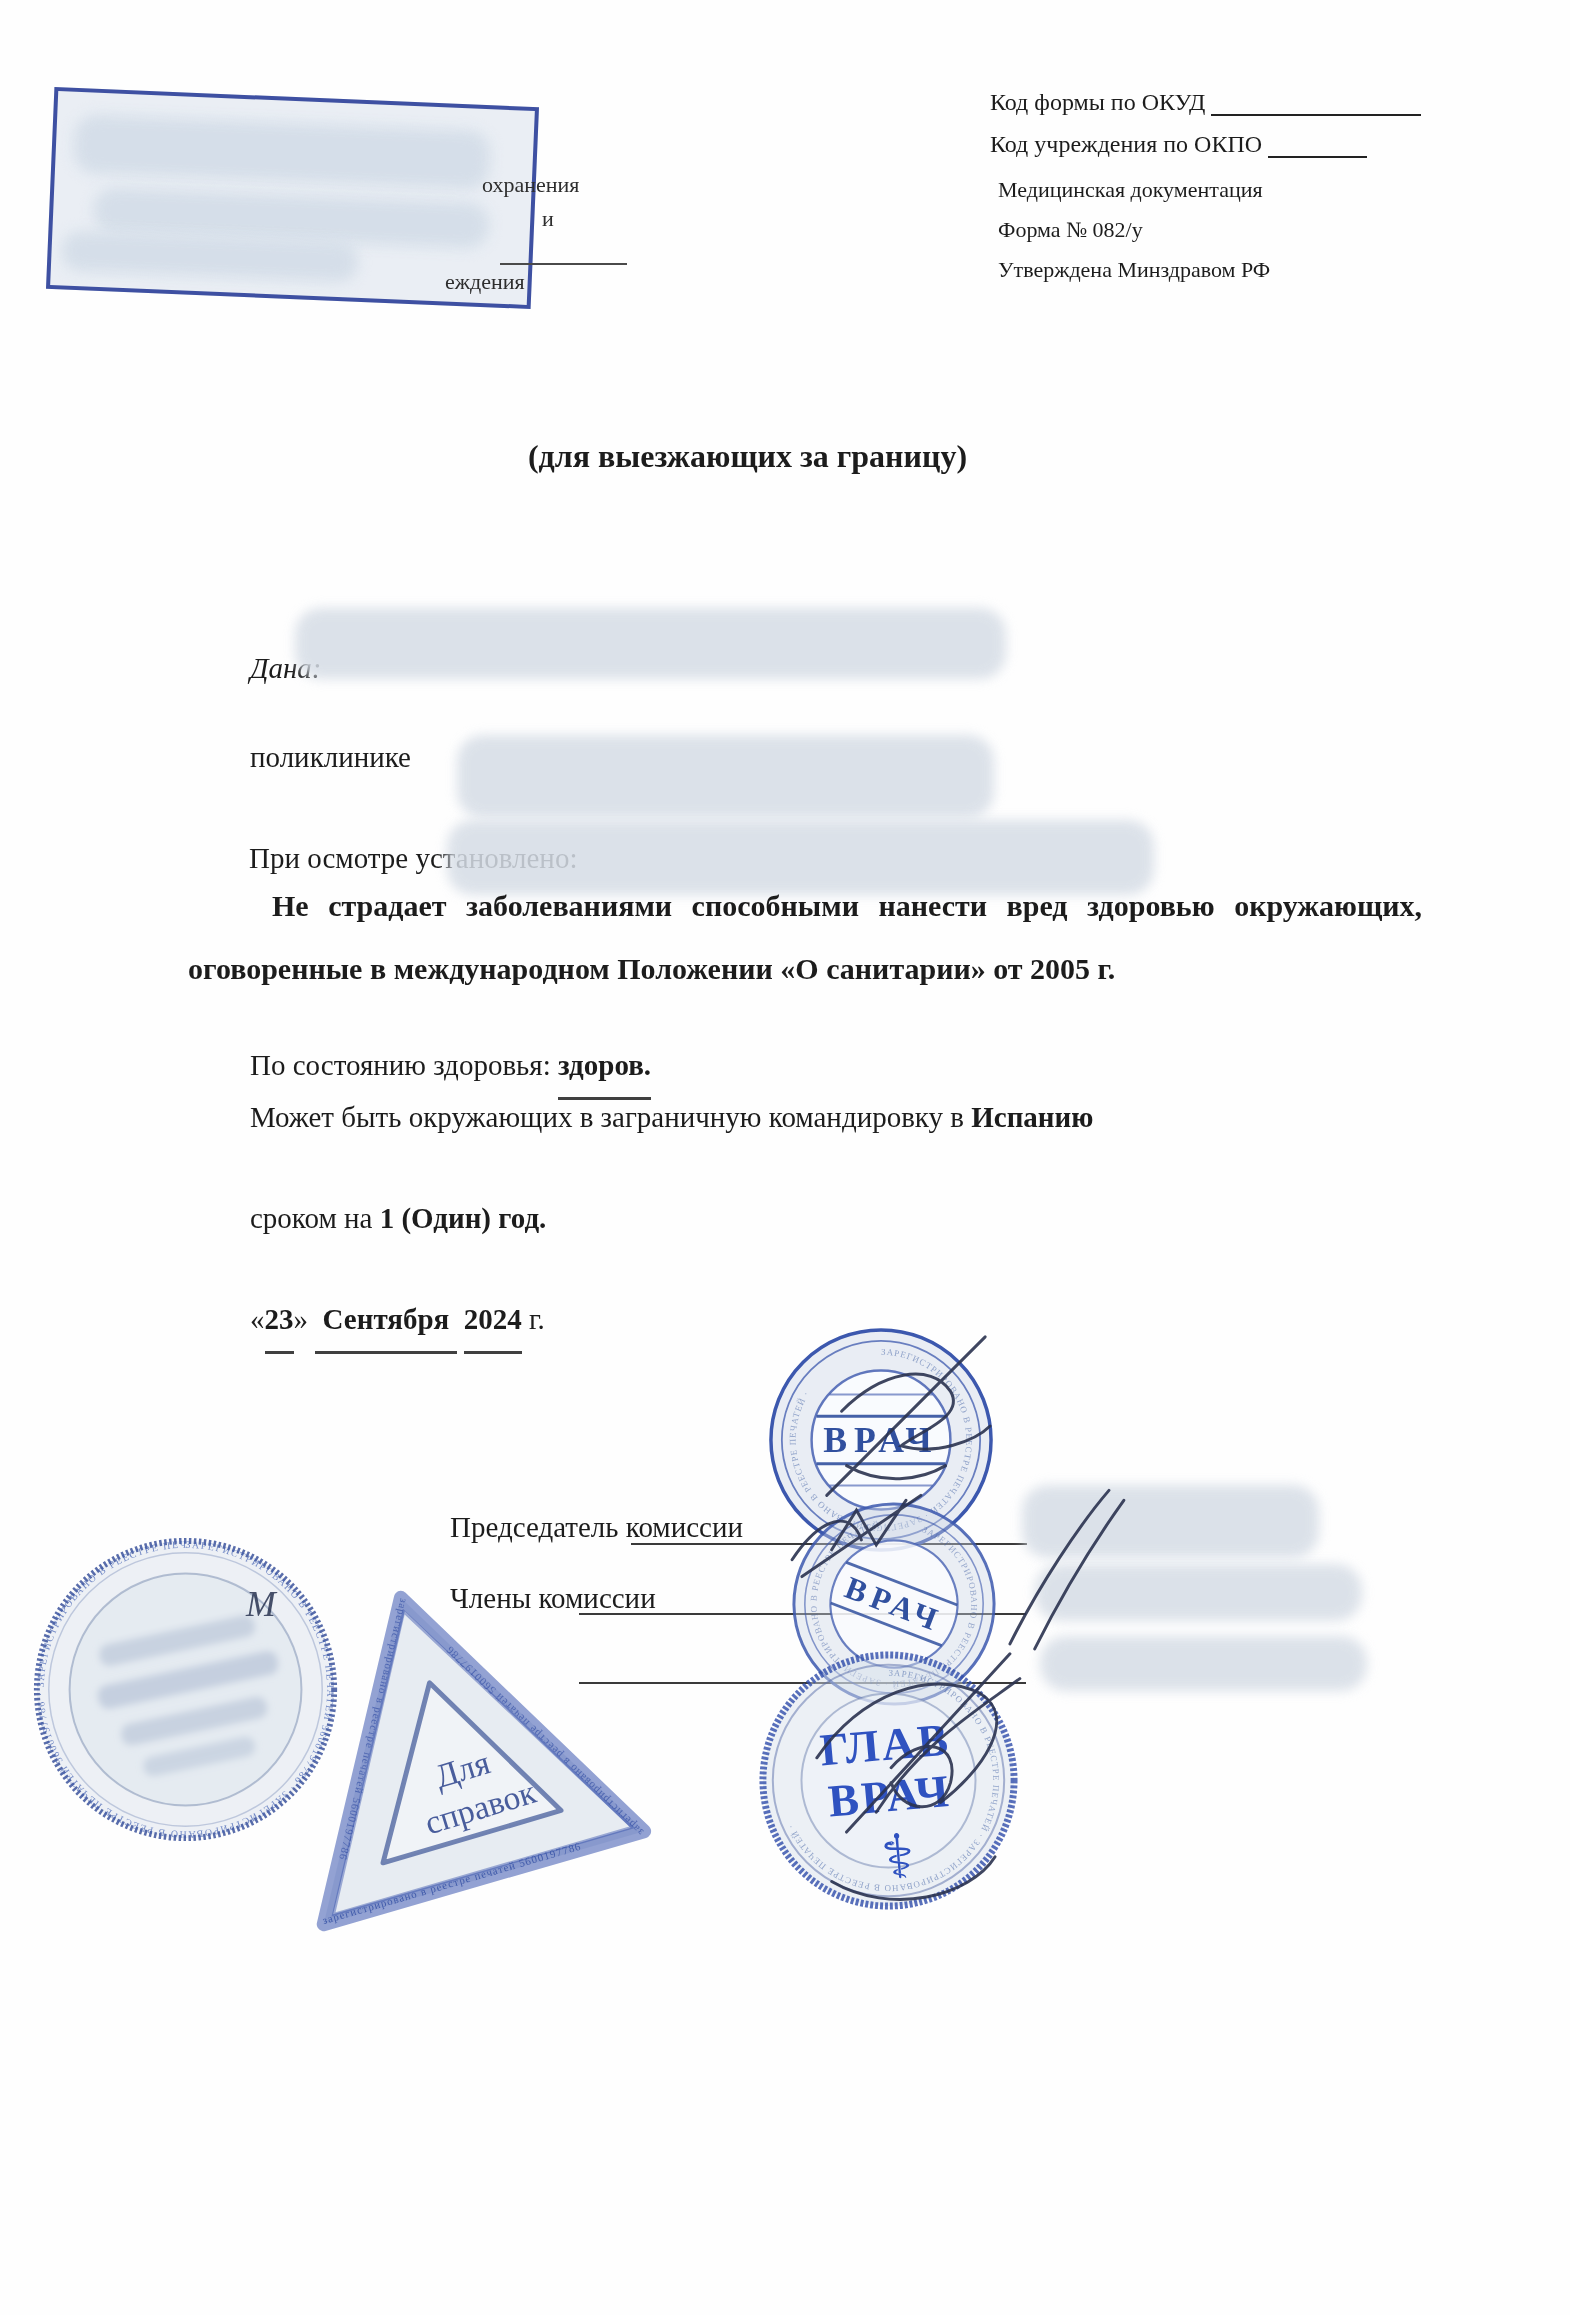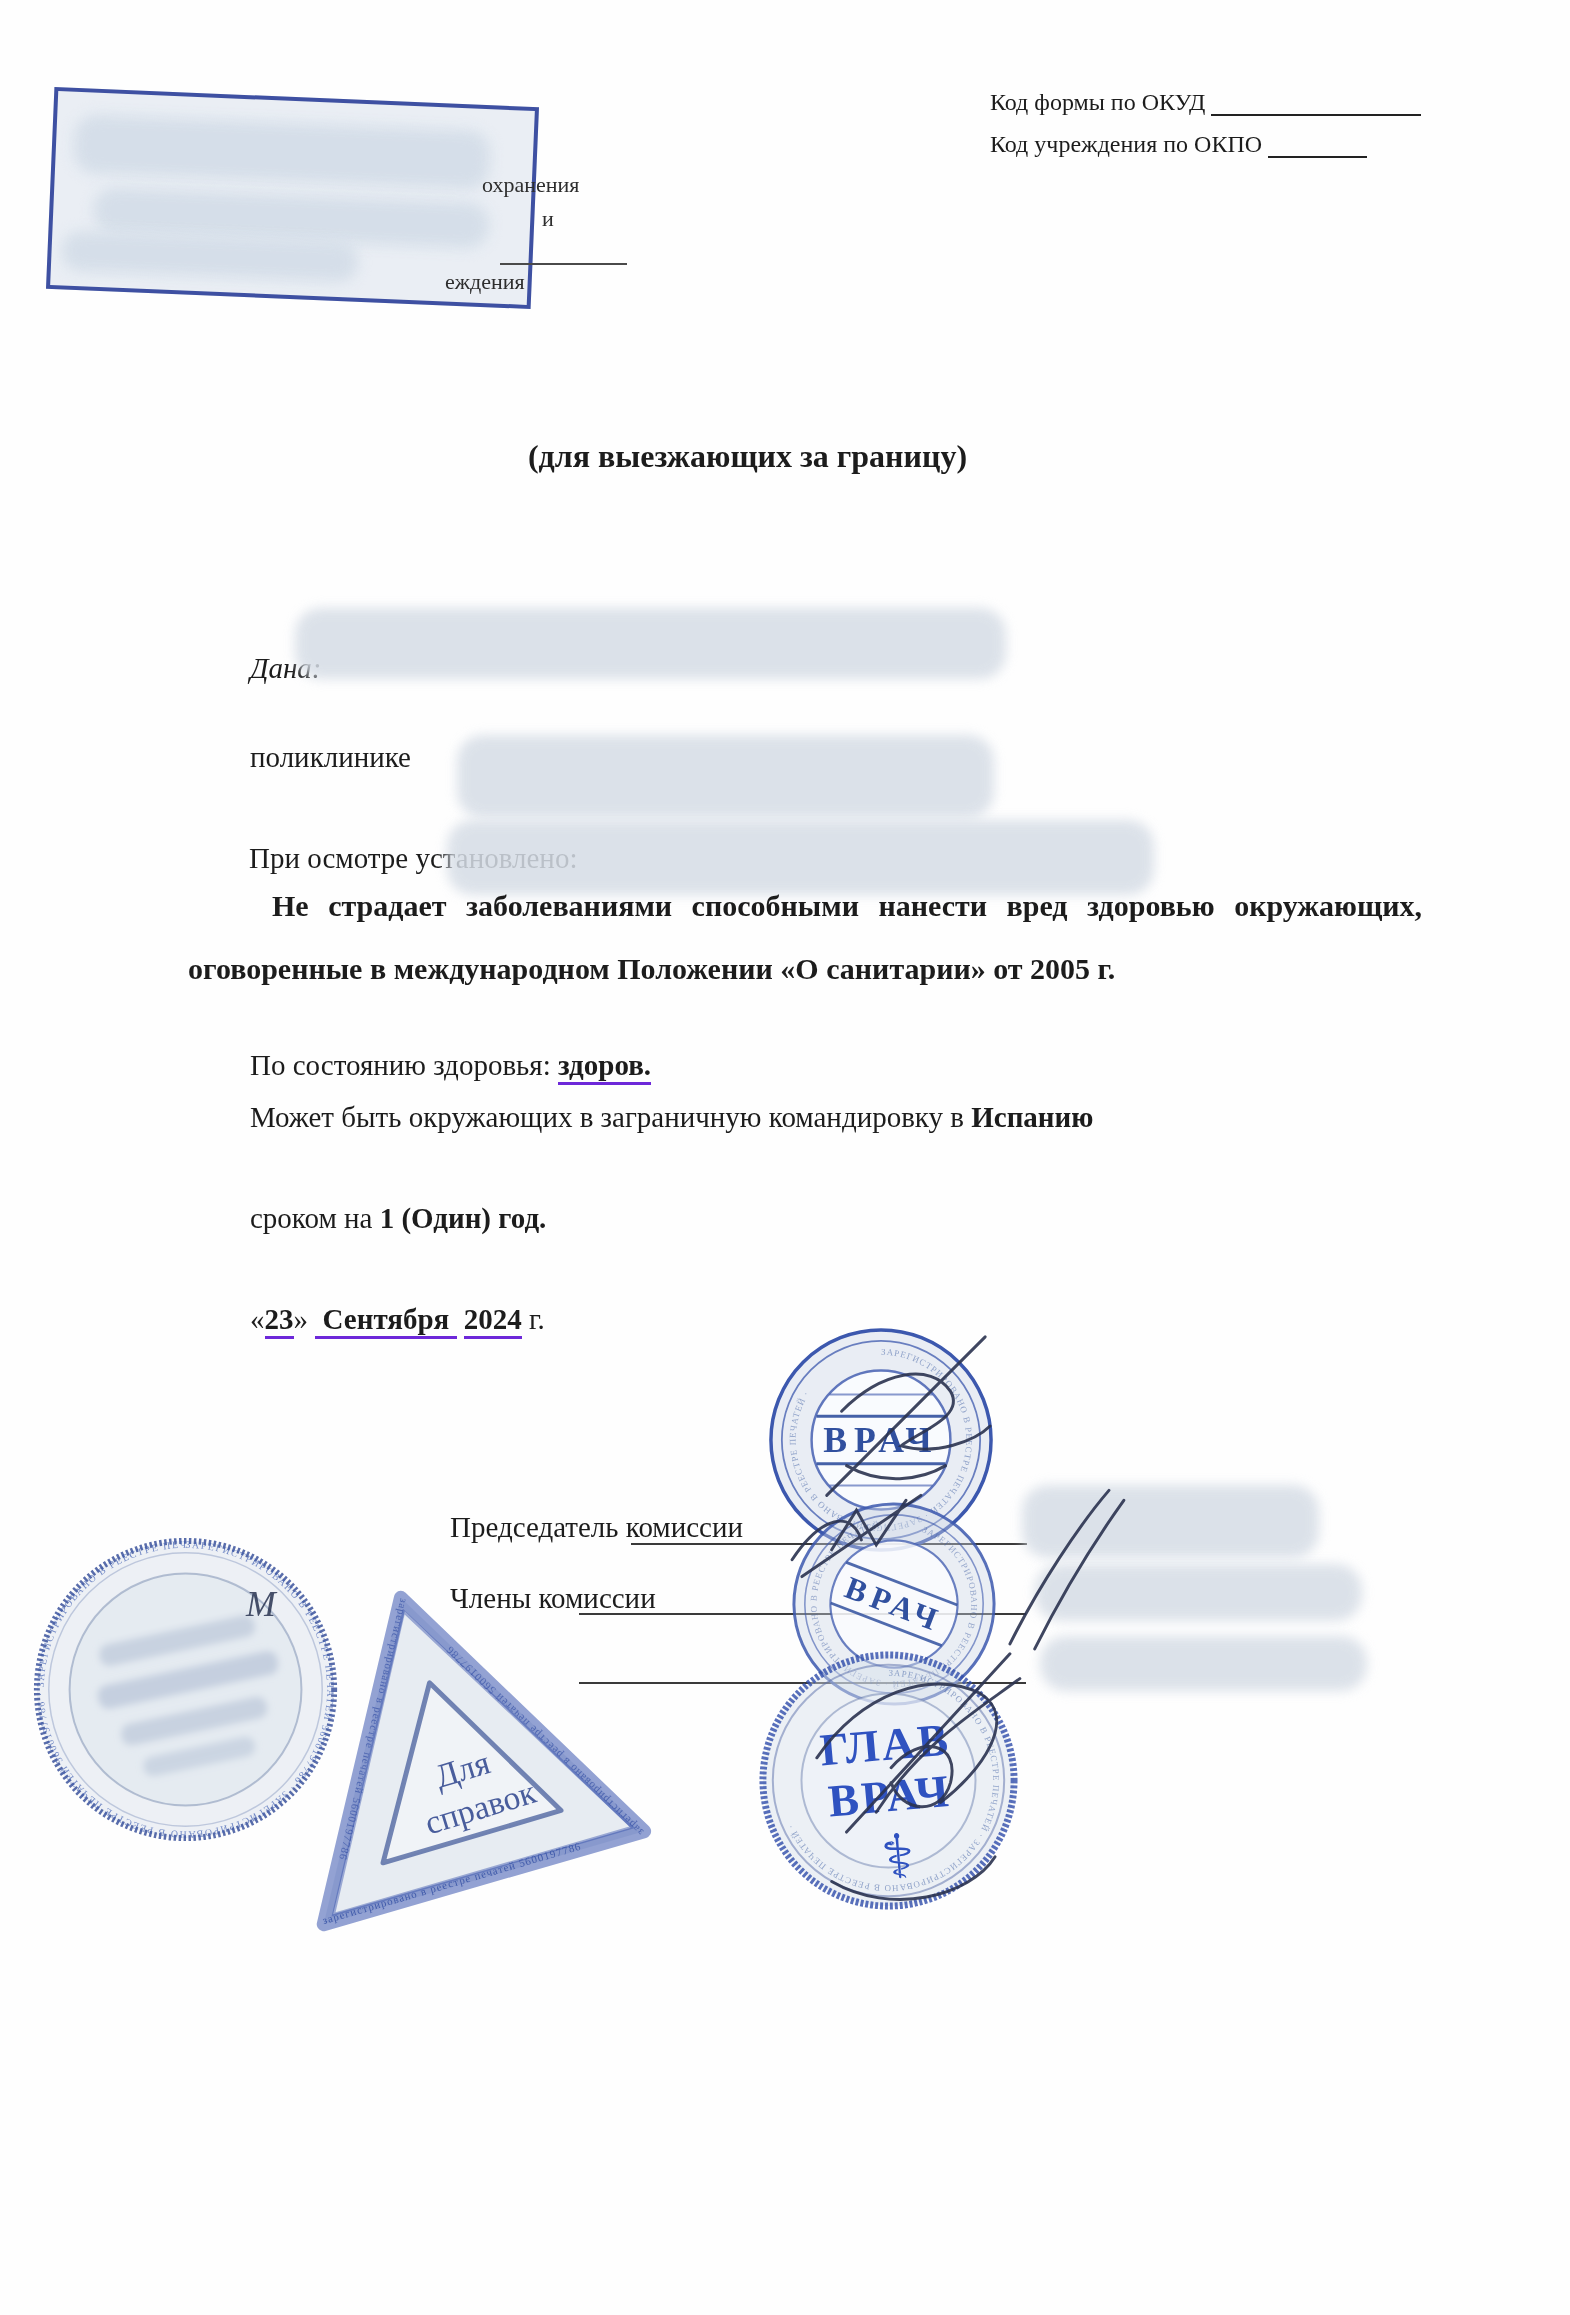--- a/index.html
+++ b/index.html
@@ -13,21 +13,21 @@
   .t27{font-size:24px;}
   .t29{font-size:29px;}
   .t30{font-size:30px;}
   .bold{font-weight:700;}
   .title-line1{font-size:35px;font-weight:700;letter-spacing:0.5px;}
   .title-line2{font-size:32px;font-weight:700;}
   .codeline{display:inline-block;height:1.05em;border-bottom:2.5px solid #222;vertical-align:bottom;}
   .sig-line{height:0;border-top:2.5px solid #3a3a3a;}
   .redact{background:#d6dde6;border-radius:26px;filter:blur(6px);opacity:.85;}
   .redact-blue{background:#d3dde8;border-radius:22px;filter:blur(7px);opacity:.9;}
-  .uline{border-bottom:3px solid #6d28d9;padding-bottom:1px;}
+  .uline{border-bottom:3px solid #404040;padding-bottom:16px;}
   #corner-stamp{
     border:4px solid rgba(38,58,150,.88);
     background:rgba(213,222,233,.5);
     transform:rotate(2.4deg);
   }
   .frag{color:#2e2e2e;}
   .doc-info-line{display:block;line-height:40px;}
   svg text{font-family:"Liberation Serif","DejaVu Serif",serif;}
 </style>
 </head>
@@ -46,20 +46,25 @@
   <div class="abs" style="left:500px;top:263px;width:127px;border-top:2px solid #4a4a4a;"></div>
   <div class="abs frag t26" style="left:445px;top:269px;">еждения</div>
 
   <div class="abs t27" style="left:990px;top:89px;">
     <span>Код формы по ОКУД</span>
     <span class="codeline" style="width:210px;"></span>
   </div>
   <div class="abs t27" style="left:990px;top:131px;">
     <span>Код учреждения по ОКПО</span>
     <span class="codeline" style="width:99px;"></span>
+  </div>
+  <div class="abs t26" style="left:998px;top:170px;">
+    <span class="doc-info-line">Медицинская документация</span>
+    <span class="doc-info-line">Форма № 082/у</span>
+    <span class="doc-info-line">Утверждена Минздравом РФ</span>
   </div>
 
   <div class="abs" style="left:0;top:434px;width:1495px;text-align:center;">
     <div class="title-line2" style="margin-top:4px;">(для выезжающих за границу)</div>
   </div>
 
   <div class="abs t29" style="left:250px;top:652px;font-style:italic;">Дана:</div>
   <div class="redact abs" style="left:295px;top:608px;width:711px;height:71px;"></div>
 
 

